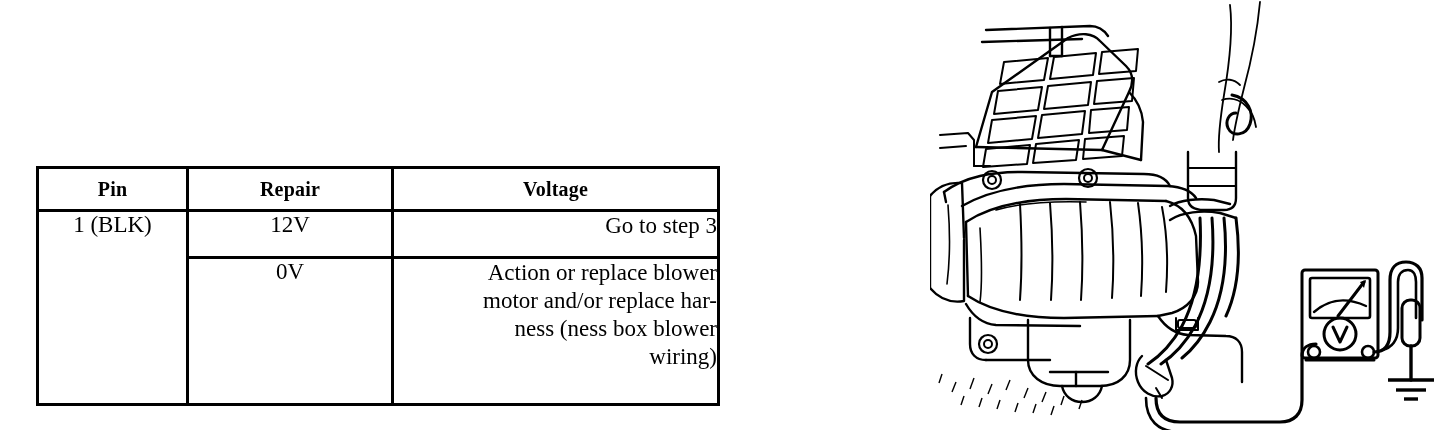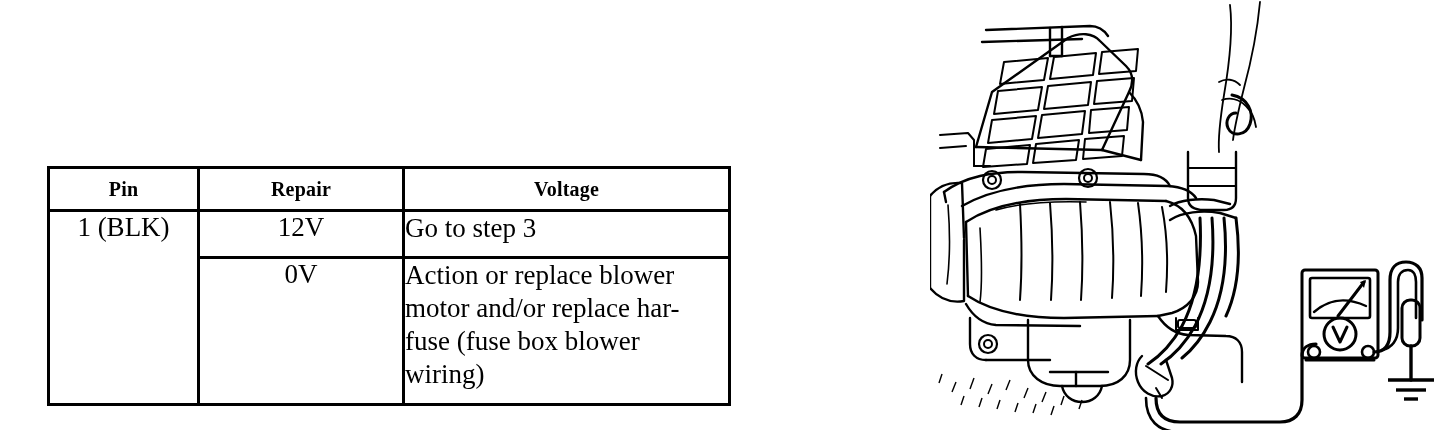--- a/index.html
+++ b/index.html
@@ -7,62 +7,62 @@
     width:1440px;height:430px;
     background:#ffffff;
     font-family:"Liberation Serif", serif;
     position:relative;
     overflow:hidden;
   }
 
   
   #diag-table-wrap{
     position:absolute;
-    left:47px; top:166px;
+    left:36px; top:166px;
     width:684px; height:240px;
   }
   table.diag{
     border-collapse:collapse;
     width:684px; height:240px;
     table-layout:fixed;
     background:#fff;
   }
   table.diag, table.diag th, table.diag td{
     border:3px solid #000;
   }
   table.diag th{
     font-weight:bold;
     font-size:20px;
     text-align:center;
     vertical-align:middle;
     padding:0;
     letter-spacing:.2px;
   }
   table.diag td{
-    font-size:27px;
+    font-size:23px;
     padding:0;
     vertical-align:top;
   }
   col.c-pin{width:150px;}
   col.c-volt{width:205px;}
   col.c-act{width:unset;}
 
   td.pin-cell{
     text-align:center;
     vertical-align:middle;
     font-size:21px;
   }
   td.volt-cell{
     text-align:center;
     vertical-align:top;
     padding-top:4px;
     margin-left:12px;
   }
   td.act-cell{
-    text-align:left;
+    text-align:right;
     padding-left:9px;
     padding-top:4px;
     line-height:1.22;
   }
   tr.row-hdr{height:43px;}
   tr.row-a{height:47px;}
   tr.row-b{height:147px;}
 
   
   #illustration{
@@ -93,21 +93,21 @@
       <tr class="row-a">
         <td class="pin-cell" rowspan="2">1 (BLK)</td>
         <td class="volt-cell">12V</td>
         <td class="act-cell">Go to step 3</td>
       </tr>
       <tr class="row-b">
         <td class="volt-cell">0V</td>
         <td class="act-cell">
           <div>Action or replace blower</div>
           <div>motor and/or replace har-</div>
-          <div>fuse (fuse box blower</div>
+          <div>ness (ness box blower</div>
           <div>wiring)</div>
         </td>
       </tr>
     </tbody>
   </table>
 </div>
 
 <div id="illustration">
 <svg width="510" height="430" viewBox="0 0 510 430" xmlns="http://www.w3.org/2000/svg" fill="none" stroke="#000" stroke-width="2.4" stroke-linecap="round" stroke-linejoin="round">
 

